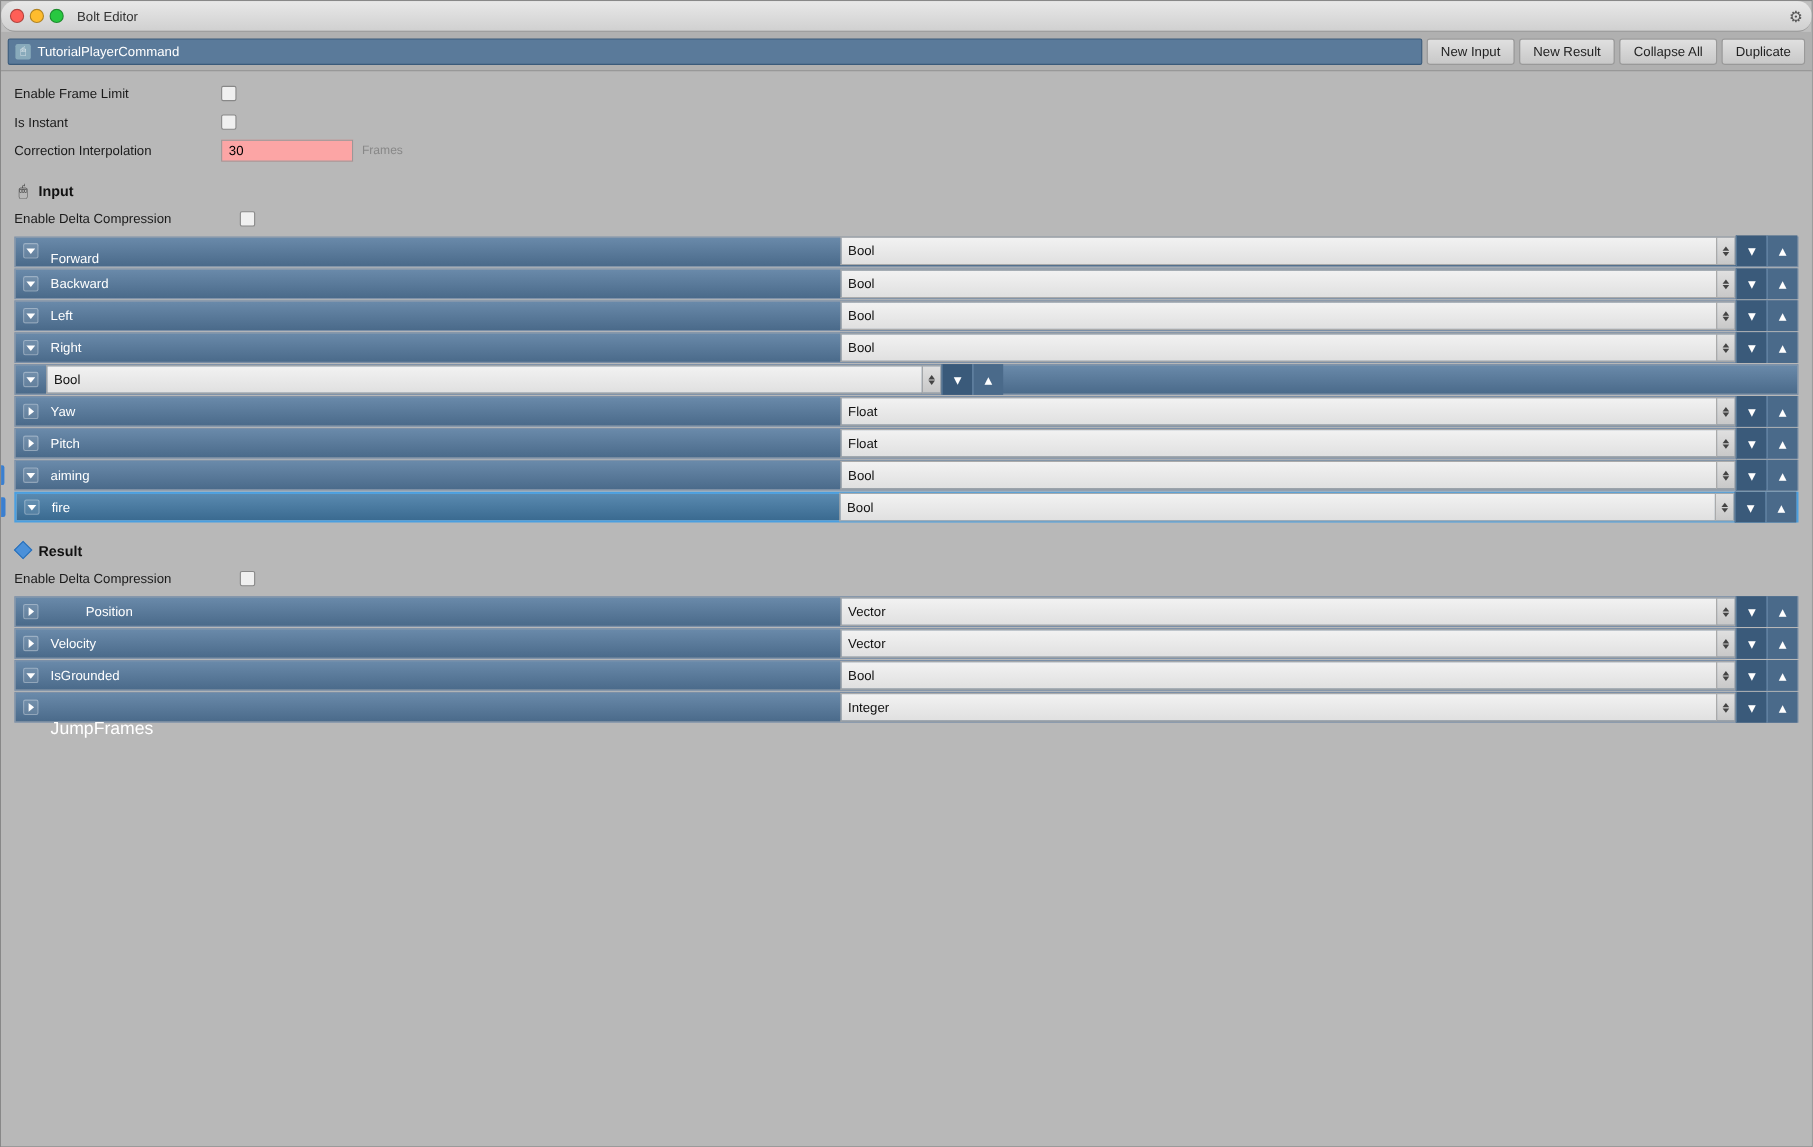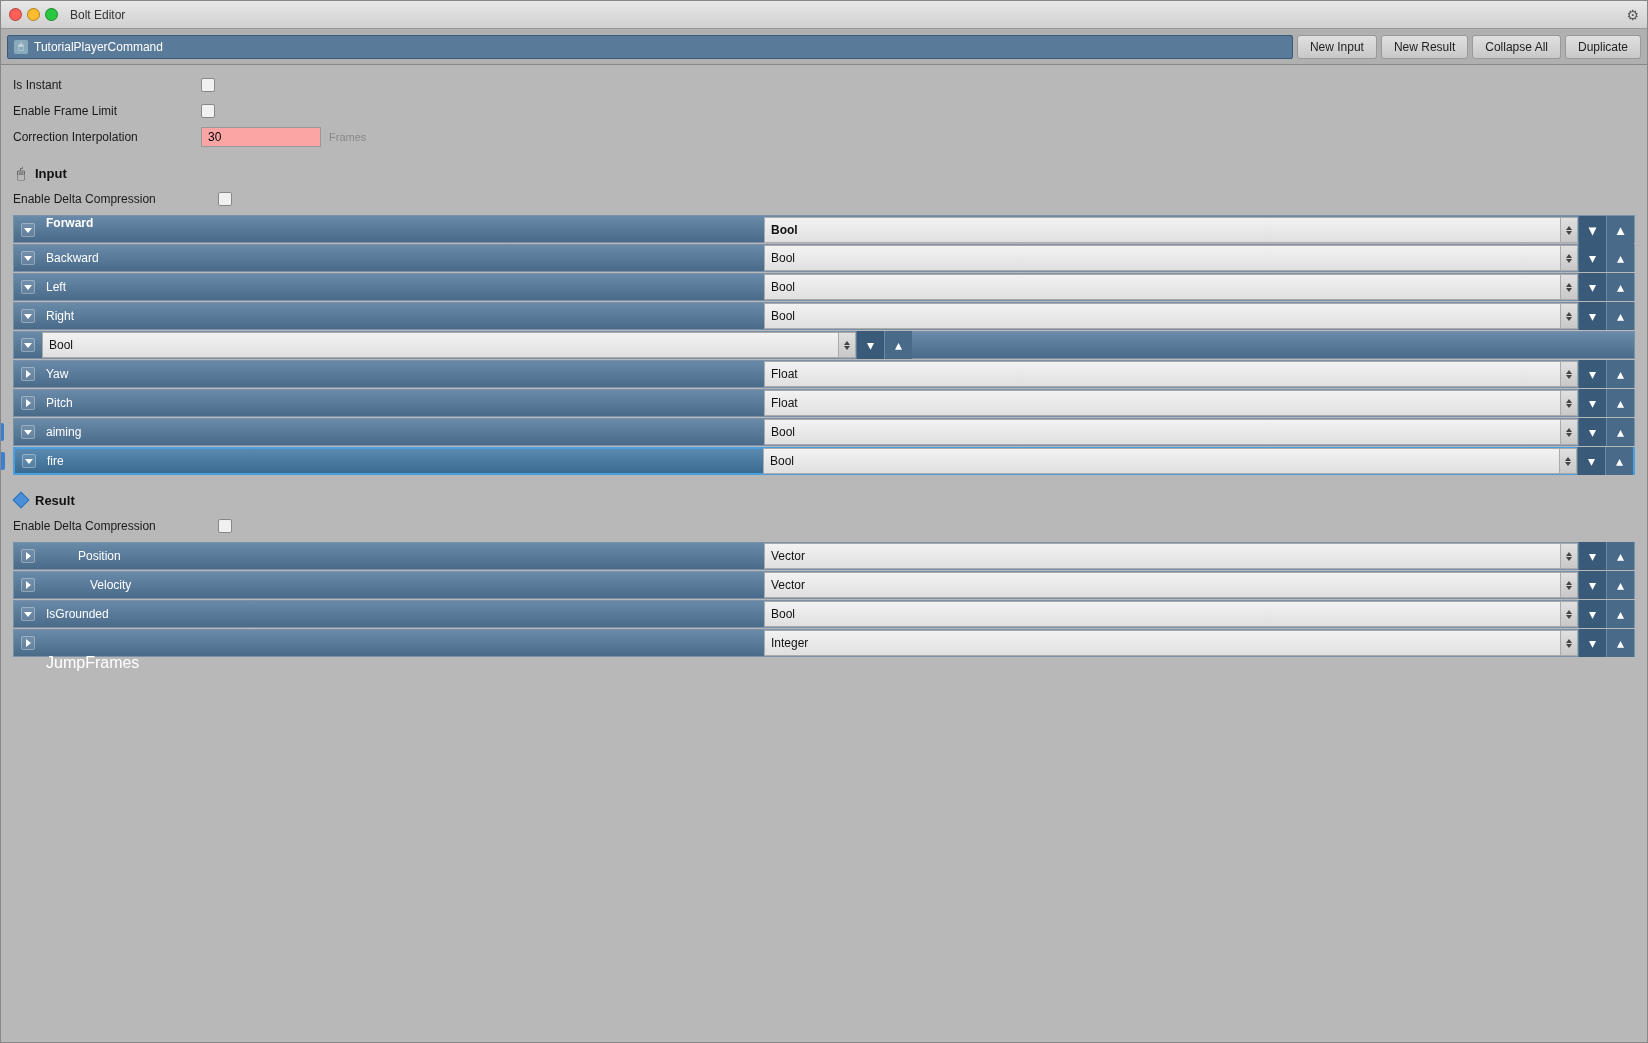--- a/index.html
+++ b/index.html
@@ -22,20 +22,21 @@
     }
 
     .titlebar {
       height: 28px;
       background: linear-gradient(to bottom, #e8e8e8, #d0d0d0);
       border-bottom: 1px solid #999;
       display: flex;
       align-items: center;
       padding: 0 8px;
       gap: 8px;
+      border-radius: 13px;
     }
 
     .titlebar-buttons {
       display: flex;
       gap: 5px;
       align-items: center;
     }
 
     .titlebar-btn {
       width: 13px;
@@ -236,25 +237,25 @@
     <button class="toolbar-btn">New Input</button>
     <button class="toolbar-btn">New Result</button>
     <button class="toolbar-btn">Collapse All</button>
     <button class="toolbar-btn">Duplicate</button>
   </div>
 
   <div class="content">
 
     <div class="settings-area">
       <div class="setting-row">
+        <span class="setting-label">Enable Frame Limit</span>
+        <div class="setting-checkbox"></div>
+      </div>
+      <div class="setting-row">
         <span class="setting-label">Is Instant</span>
-        <div class="setting-checkbox"></div>
-      </div>
-      <div class="setting-row">
-        <span class="setting-label">Enable Frame Limit</span>
         <div class="setting-checkbox"></div>
       </div>
       <div class="setting-row">
         <span class="setting-label">Correction Interpolation</span>
         <input class="setting-input" type="text" value="30" style="">
         <span class="setting-suffix">Frames</span>
       </div>
     </div>
 
     <div class="section-header">
@@ -263,21 +264,21 @@
       </div>
       <span class="section-title">Input</span>
     </div>
 
     <div class="delta-row">
       <span class="setting-label">Enable Delta Compression</span>
       <div class="setting-checkbox"></div>
     </div>
 
     <div id="input-properties-container" style="padding: 0px 0px 4px;">
-        <div class="property-row" style="display: flex; align-items: flex-start; height: 28px; margin: 1px 12px; border: 1px solid rgb(122, 143, 168); background: linear-gradient(rgb(106, 138, 170), rgb(74, 106, 138)); position: relative; font-weight: bold;">
+        <div class="property-row" style="display: flex; align-items: flex-end; height: 28px; margin: 1px 12px; border: 1px solid rgb(122, 143, 168); background: linear-gradient(rgb(106, 138, 170), rgb(74, 106, 138)); position: relative;">
           <div style="width: 28px; height: 28px; display: flex; align-items: center; justify-content: center; cursor: pointer; flex-shrink: 0;">
             <div style="width: 14px; height: 14px; background: rgba(255, 255, 255, 0.1); border: 1px solid rgba(255, 255, 255, 0.3); border-radius: 2px; display: flex; align-items: center; justify-content: center;">
               <div style="width: 0px; height: 0px; border-left: 4px solid transparent; border-right: 4px solid transparent; border-top: 5px solid white;"></div>
             </div>
           </div>
           <span style="color: white; font-size: 12px; flex: 1 1 0%; padding-left: 4px;">Forward</span>
           <div style="display: flex; align-items: center; width: 870px;">
             <div style="flex: 1 1 0%; height: 26px; background: linear-gradient(rgb(242, 242, 242), rgb(224, 224, 224)); border-top: 1px solid rgb(170, 170, 170); border-bottom: 1px solid rgb(170, 170, 170); border-left: 1px solid rgb(170, 170, 170); border-image: initial; border-right: none; font-size: 12px; padding: 0px 6px; color: rgb(17, 17, 17); display: flex; align-items: center; cursor: pointer;">
               <span style="flex: 1 1 0%;">Bool</span>
             </div>
@@ -475,21 +476,21 @@
             <div style="width: 28px; height: 28px; background: rgb(58, 90, 122); border-top: none; border-right: none; border-bottom: none; border-image: initial; border-left: 1px solid rgb(90, 122, 154); display: flex; align-items: center; justify-content: center; cursor: pointer; color: white; font-size: 14px;">▾</div>
             <div style="width: 28px; height: 28px; background: rgb(74, 106, 138); border-top: none; border-right: none; border-bottom: none; border-image: initial; border-left: 1px solid rgb(106, 138, 170); display: flex; align-items: center; justify-content: center; cursor: pointer; color: white; font-size: 14px;">▴</div>
           </div>
         </div>
         <div class="property-row" style="display: flex; align-items: center; height: 28px; margin: 1px 12px; border: 1px solid rgb(122, 143, 168); background: linear-gradient(rgb(106, 138, 170), rgb(74, 106, 138)); position: relative;">
           <div style="width: 28px; height: 28px; display: flex; align-items: center; justify-content: center; cursor: pointer; flex-shrink: 0;">
             <div style="width: 14px; height: 14px; background: rgba(255, 255, 255, 0.1); border: 1px solid rgba(255, 255, 255, 0.3); border-radius: 2px; display: flex; align-items: center; justify-content: center;">
               <div style="width: 0px; height: 0px; border-top: 4px solid transparent; border-bottom: 4px solid transparent; border-left: 5px solid white;"></div>
             </div>
           </div>
-          <span style="color: white; font-size: 12px; flex: 1 1 0%; padding-left: 4px; margin-left: 44px;">Velocity</span>
+          <span style="color: white; font-size: 12px; flex: 1 1 0%; padding-left: 4px;">Velocity</span>
           <div style="display: flex; align-items: center; width: 870px;">
             <div style="flex: 1 1 0%; height: 26px; background: linear-gradient(rgb(242, 242, 242), rgb(224, 224, 224)); border-top: 1px solid rgb(170, 170, 170); border-bottom: 1px solid rgb(170, 170, 170); border-left: 1px solid rgb(170, 170, 170); border-image: initial; border-right: none; font-size: 12px; padding: 0px 6px; color: rgb(17, 17, 17); display: flex; align-items: center; cursor: pointer;">
               <span style="flex: 1 1 0%;">Vector</span>
             </div>
             <div style="width: 18px; height: 26px; background: linear-gradient(rgb(224, 224, 224), rgb(200, 200, 200)); border: 1px solid rgb(170, 170, 170); display: flex; flex-direction: column; align-items: center; justify-content: center; gap: 1px; cursor: pointer;">
               <div style="width:0;height:0;border-left:3px solid transparent;border-right:3px solid transparent;border-bottom:4px solid #444;"></div>
               <div style="width:0;height:0;border-left:3px solid transparent;border-right:3px solid transparent;border-top:4px solid #444;"></div>
             </div>
             <div style="width: 28px; height: 28px; background: rgb(58, 90, 122); border-top: none; border-right: none; border-bottom: none; border-image: initial; border-left: 1px solid rgb(90, 122, 154); display: flex; align-items: center; justify-content: center; cursor: pointer; color: white; font-size: 14px;">▾</div>
             <div style="width: 28px; height: 28px; background: rgb(74, 106, 138); border-top: none; border-right: none; border-bottom: none; border-image: initial; border-left: 1px solid rgb(106, 138, 170); display: flex; align-items: center; justify-content: center; cursor: pointer; color: white; font-size: 14px;">▴</div>

